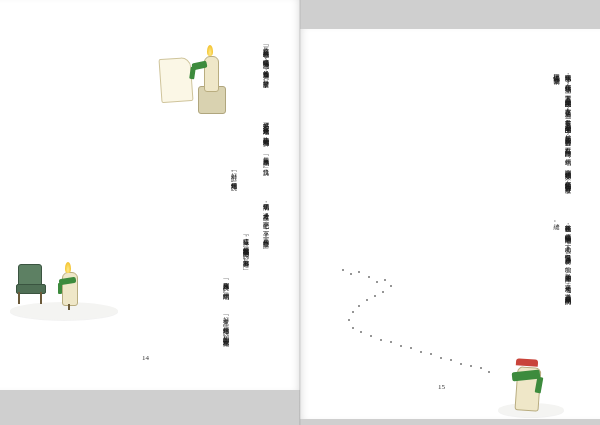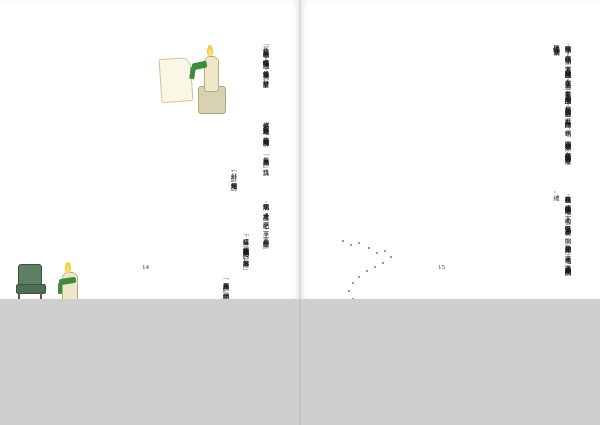--- a/index.html
+++ b/index.html
@@ -16,29 +16,30 @@
   .spread {
     position: absolute;
     left: 0; top: 0;
     width: 600px;
     height: 425px;
     display: flex;
   }
   .page {
     position: relative;
     width: 300px;
-    height: 299px;
+    height: 390px;
     background: #ffffff;
     overflow: hidden;
   }
   .page.left {
     box-shadow: inset -6px 0 10px -6px rgba(0,0,0,0.18);
   }
   .page.right {
     box-shadow: inset 6px 0 10px -6px rgba(0,0,0,0.18);
+    margin-top: 29px;
   }
   .gutter {
     position: absolute;
     left: 299px;
     top: 0;
     width: 2px;
     height: 425px;
     background: linear-gradient(to right, rgba(0,0,0,0.10), rgba(0,0,0,0.04));
     z-index: 40;
   }

